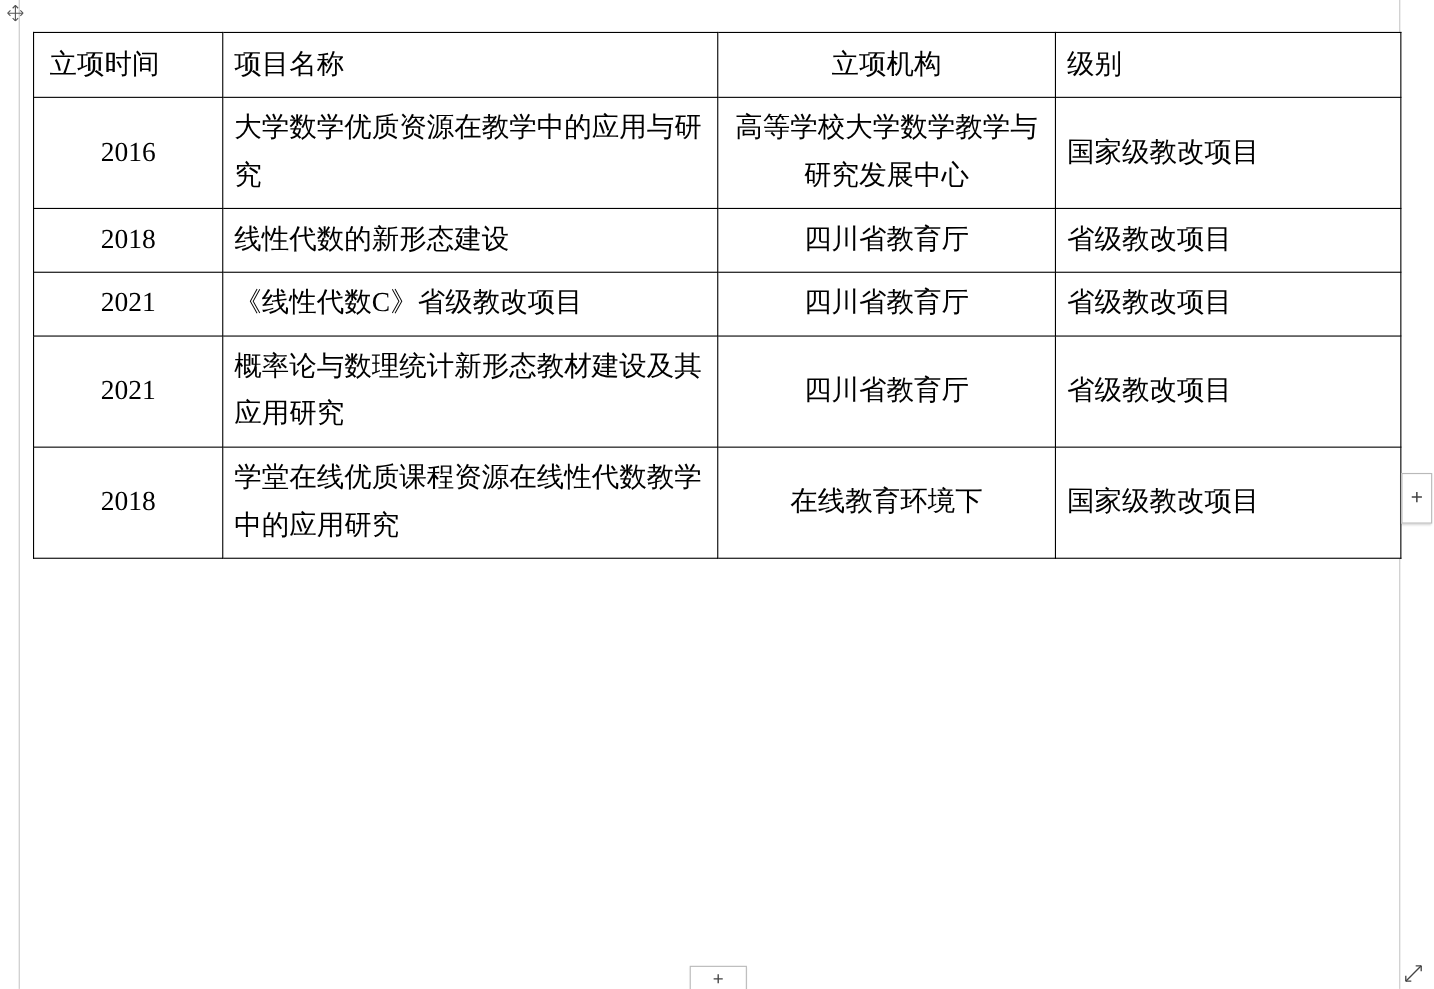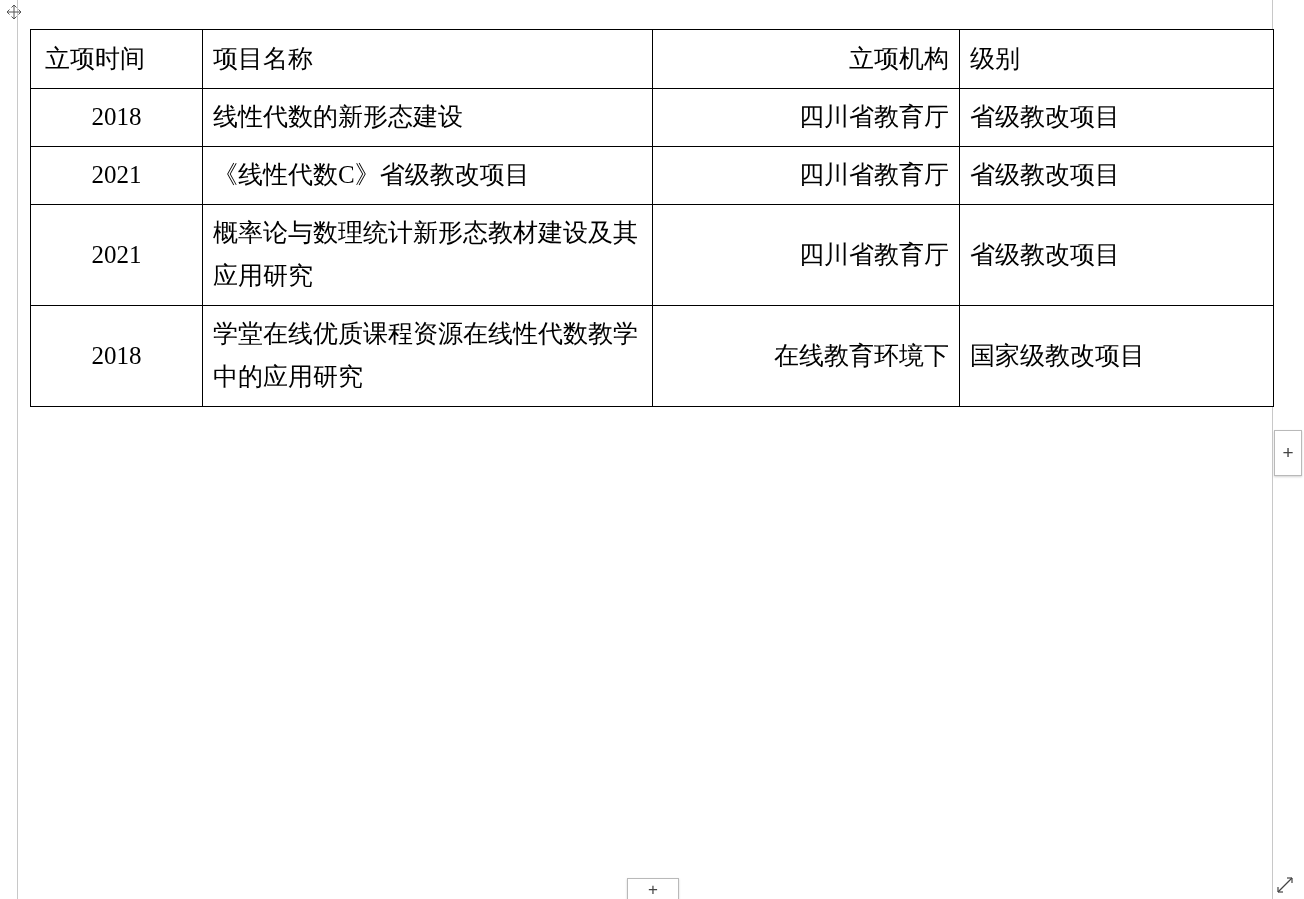--- a/index.html
+++ b/index.html
@@ -110,21 +110,21 @@
     border: 1px solid #000000;
     vertical-align: middle;
     padding: 6px 10px 8px 10px;
     font-size: 25px;
     line-height: 43px;
     color: #000;
     box-sizing: border-box;
   }
   td.c0 { width: 172px; text-align: center; }
   td.c1 { width: 450px; text-align: left; }
-  td.c2 { width: 307px; text-align: right; }
+  td.c2 { width: 307px; text-align: center; }
   td.c3 { width: 314px; text-align: left; }
 
   tr.header-row td { line-height: 38px; padding-top: 10px; padding-bottom: 10px; }
   tr.header-row td.c0 { text-align: left; padding-left: 14px; }
 
   td.c2.ctr { text-align: center; }
 </style>
 </head>
 <body>
 
@@ -145,20 +145,26 @@
 
 <table class="doc-table">
   <tbody>
     <tr class="header-row">
       <td class="c0">立项时间</td>
       <td class="c1">项目名称</td>
       <td class="c2">立项机构</td>
       <td class="c3">级别</td>
     </tr>
 
+    <tr>
+      <td class="c0">2016</td>
+      <td class="c1">大学数学优质资源在教学中的应用与研究</td>
+      <td class="c2 ctr">高等学校大学数学教学与研究发展中心</td>
+      <td class="c3">国家级教改项目</td>
+    </tr>
 
 
     <tr>
       <td class="c0">2018</td>
       <td class="c1">线性代数的新形态建设</td>
       <td class="c2">四川省教育厅</td>
       <td class="c3">省级教改项目</td>
     </tr>
 
     <tr>

